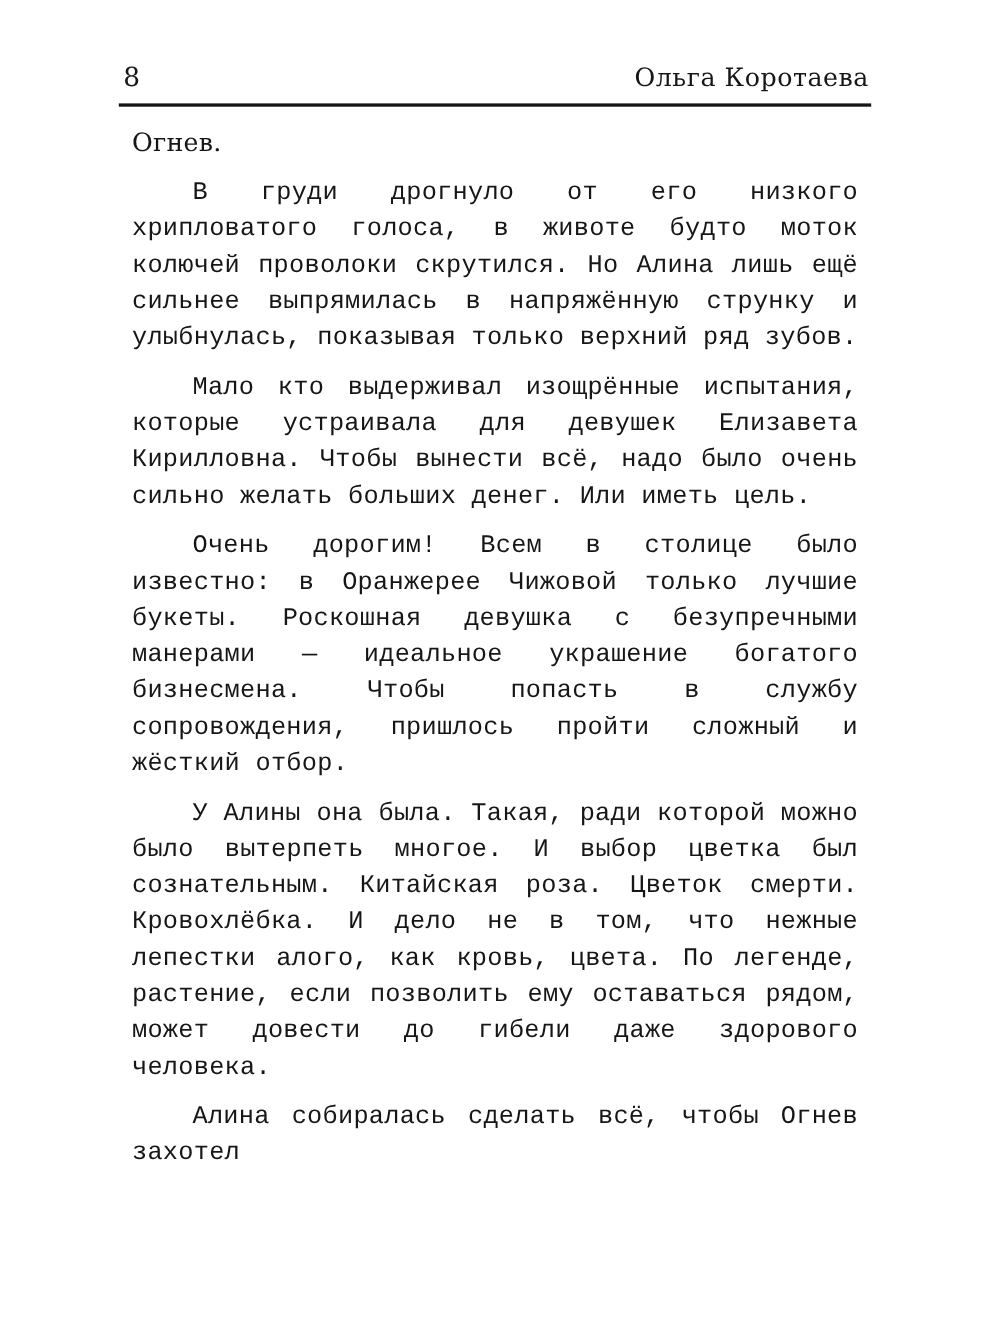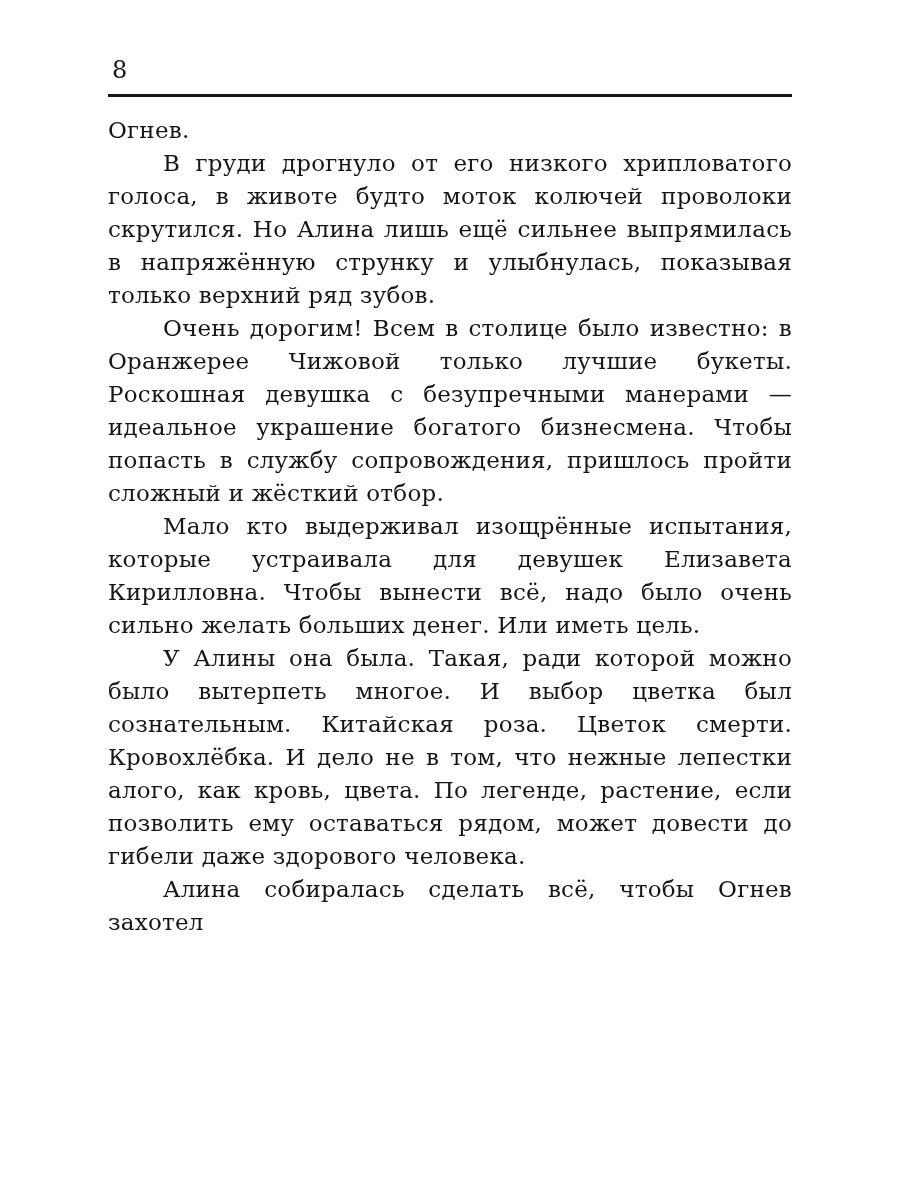--- a/index.html
+++ b/index.html
@@ -39,37 +39,39 @@
       margin-top: 17px;
       font-size: 23px;
       line-height: 33px;
       text-align: justify;
       text-align-last: left;
       letter-spacing: 0.01em;
       hyphens: auto;
       -webkit-hyphens: auto;
     }
     .text-block p {
-      margin: 0;
+      margin: 12px;
       padding: 0;
     }
     .text-block p.indent {
       text-indent: 55px;
+      font-family: Liberation Mono, monospace;
     }
   </style>
 </head>
 <body>
 
 <div class="page">
   <div class="page-header">
     <span class="page-number">8</span>
+    <span class="running-title">Ольга Коротаева</span>
   </div>
 
   <div class="text-block">
 
   <p>Огнев.</p>
       <p class="indent">В груди дрогнуло от его низкого хрипловатого голоса, в животе будто моток колючей проволоки скрутился. Но Алина лишь ещё сильнее выпрямилась в напряжённую струнку и улыбнулась, показывая только верхний ряд зубов.</p>
+      <p class="indent">Мало кто выдерживал изощрённые испытания, которые устраивала для девушек Елизавета Кирилловна. Чтобы вынести всё, надо было очень сильно желать больших денег. Или иметь цель.</p>
       <p class="indent">Очень дорогим! Всем в столице было известно: в Оранжерее Чижовой только лучшие букеты. Роскошная девушка с безупречными манерами — идеальное украшение богатого бизнесмена. Чтобы попасть в службу сопровождения, пришлось пройти сложный и жёсткий отбор.</p>
-      <p class="indent">Мало кто выдерживал изощрённые испытания, которые устраивала для девушек Елизавета Кирилловна. Чтобы вынести всё, надо было очень сильно желать больших денег. Или иметь цель.</p>
       <p class="indent">У Алины она была. Такая, ради которой можно было вытерпеть многое. И выбор цветка был сознательным. Китайская роза. Цветок смерти. Кровохлёбка. И дело не в том, что нежные лепестки алого, как кровь, цвета. По легенде, растение, если позволить ему оставаться рядом, может довести до гибели даже здорового человека.</p>
       <p class="indent">Алина собиралась сделать всё, чтобы Огнев захотел</p>
     </div>
 </div>
 
 </body></html>

